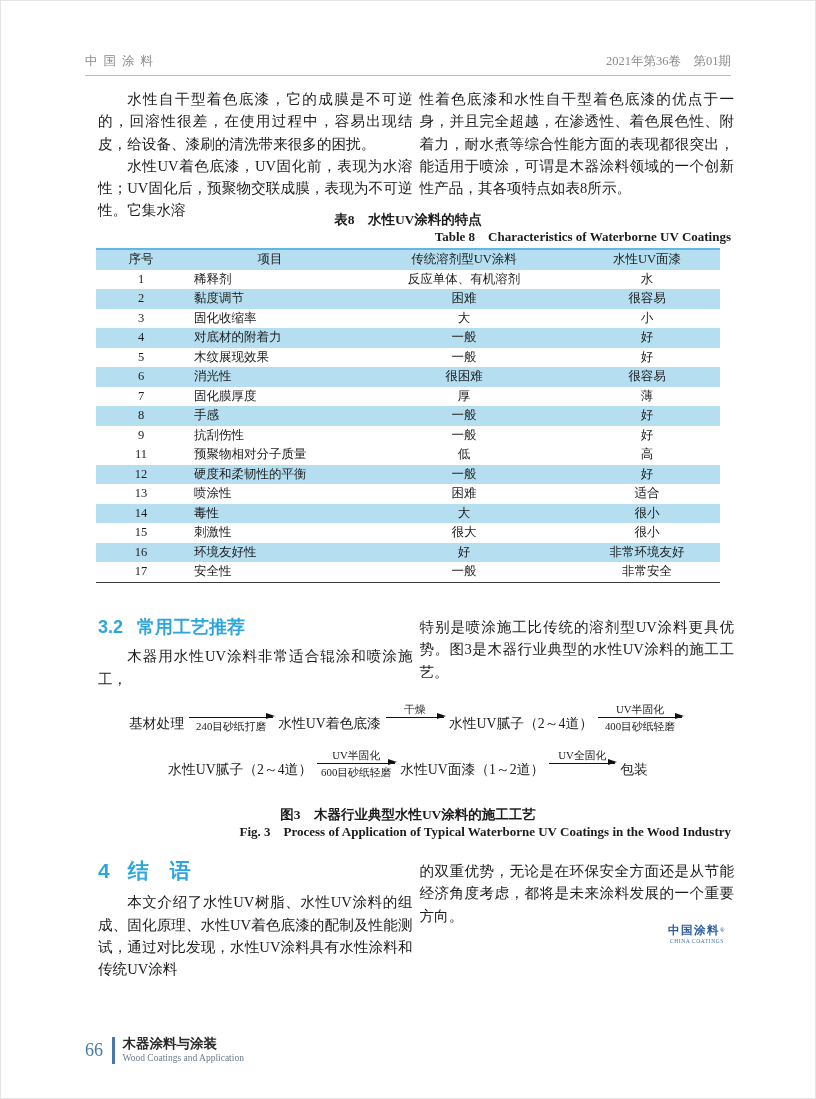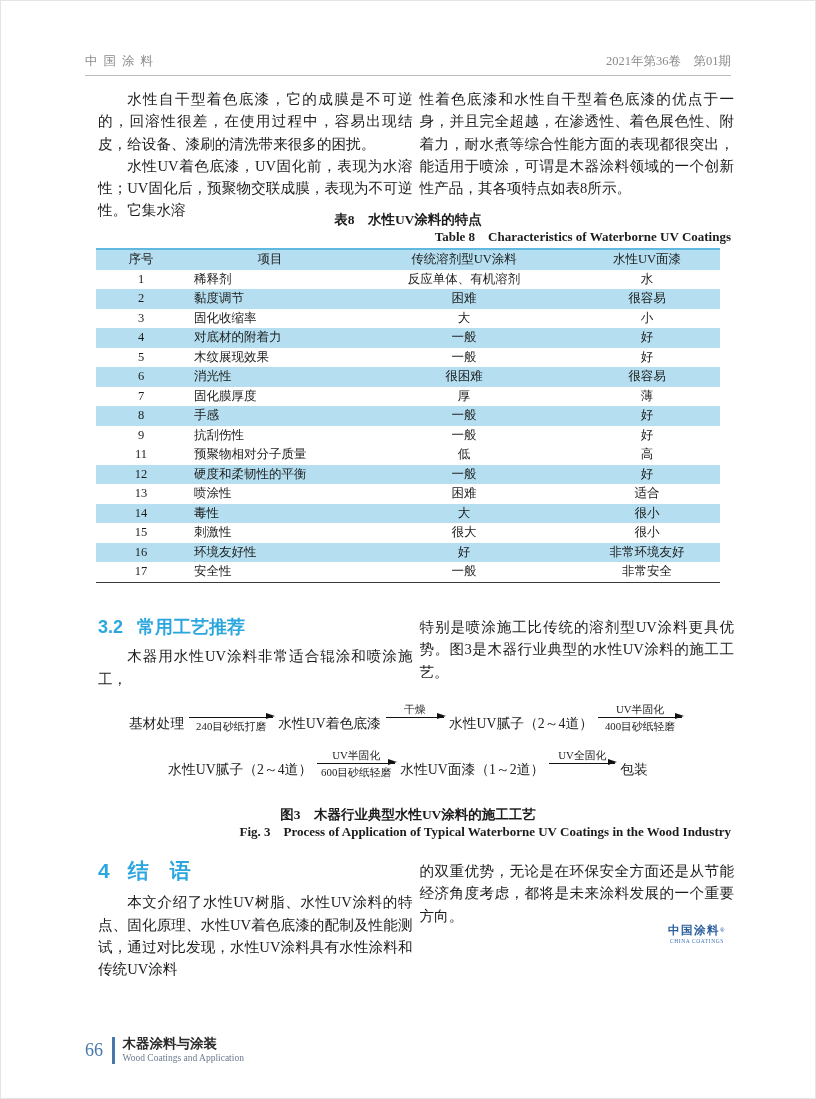--- a/index.html
+++ b/index.html
@@ -277,21 +277,21 @@
 <div class="center-title fig-caption">
   <div class="cn">图3　木器行业典型水性UV涂料的施工工艺</div>
   <div class="en">Fig. 3　Process of Application of Typical Waterborne UV Coatings in the Wood Industry</div>
 </div>
 
 <div class="twocol sec4">
   <div class="col">
     <div class="h4">
       <span class="num">4</span><span>结　语</span>
     </div>
-    <p class="ind">本文介绍了水性UV树脂、水性UV涂料的特点、固化原理、水性UV着色底漆的配制及性能测试，通过对比发现，水性UV涂料具有水性涂料和传统UV涂料</p>
+    <p class="ind">本文介绍了水性UV树脂、水性UV涂料的组成、固化原理、水性UV着色底漆的配制及性能测试，通过对比发现，水性UV涂料具有水性涂料和传统UV涂料</p>
   </div>
   <div class="col">
     <p>的双重优势，无论是在环保安全方面还是从节能经济角度考虑，都将是未来涂料发展的一个重要方向。</p>
   </div>
 </div>
 
 <div class="logo">
   <div class="cn"><span>中国涂料</span><span class="mark">®</span></div>
   <div class="en">CHINA COATINGS</div>
 </div>

